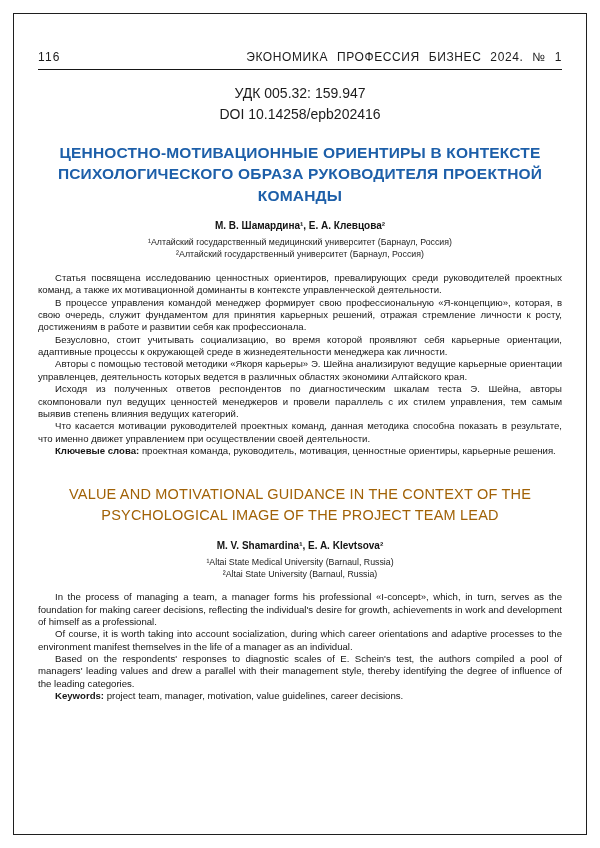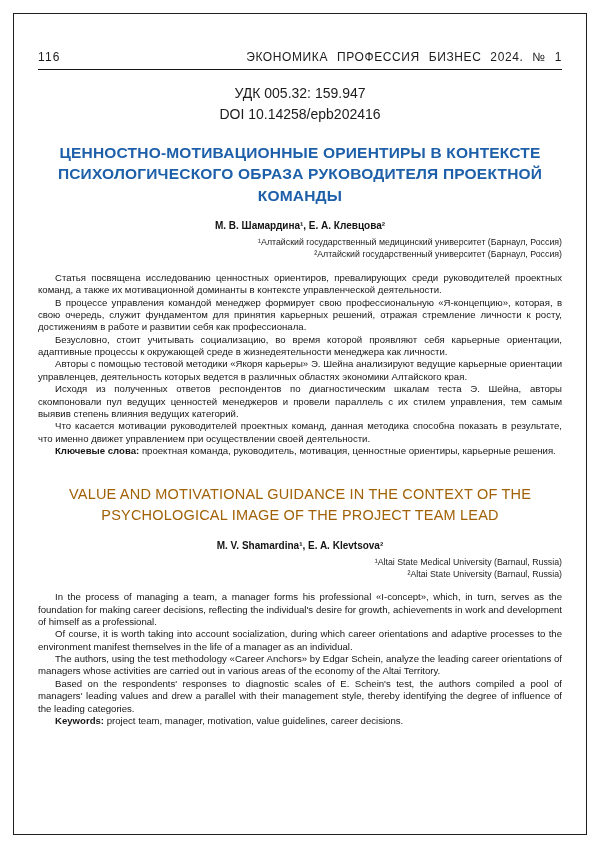--- a/index.html
+++ b/index.html
@@ -27,21 +27,21 @@
   .title-ru{
     margin:17px 10px 0 10px;
     font-size:15.5px;font-weight:bold;line-height:1.38;
     text-align:center;color:var(--accent,#1d5fa9);
     letter-spacing:.2px;
   }
   .authors{
     margin-top:14px;text-align:center;
     font-size:10px;font-weight:bold;color:#141414;
   }
-  .affils{margin-top:5px;text-align:right;font-size:8.8px;line-height:1.4;color:#1c1c1c;}
+  .affils{margin-top:5px;text-align:center;font-size:8.8px;line-height:1.4;color:#1c1c1c;}
 
   .abstract{margin-top:11px;font-size:9.6px;line-height:1.29;text-align:justify;color:#161616;}
   .abstract p{margin:0;text-indent:17px;}
   .abstract .kw-label{font-weight:bold;}
 
   .title-en{
     margin:27px 2px 0 2px;
     font-size:14.5px;font-weight:normal;line-height:1.42;
     text-align:center;color:#a16207;letter-spacing:.2px;
   }
@@ -88,18 +88,17 @@
   <div class="authors">M. V. Shamardina¹, E. A. Klevtsova²</div>
 
   <div class="affils">
     <div>¹Altai State Medical University (Barnaul, Russia)</div>
     <div>²Altai State University (Barnaul, Russia)</div>
   </div>
 
   <section class="abstract">
     <p>In the process of managing a team, a manager forms his professional «I-concept», which, in turn, serves as the foundation for making career decisions, reflecting the individual's desire for growth, achievements in work and development of himself as a professional.</p>
     <p>Of course, it is worth taking into account socialization, during which career orientations and adaptive processes to the environment manifest themselves in the life of a manager as an individual.</p>
-    <p>The authors, using the test methodology «Career Anchors» by Edgar Schein, analyze the leading career orientations of managers whose activities are carried out in various areas of the economy of the Altai Territory.</p>
     <p>Based on the respondents' responses to diagnostic scales of E. Schein's test, the authors compiled a pool of managers' leading values and drew a parallel with their management style, thereby identifying the degree of influence of the leading categories.</p>
     <p><span class="kw-label">Keywords:</span><span> project team, manager, motivation, value guidelines, career decisions.</span></p>
   </section>
 
 </div>
 
 </body></html>

